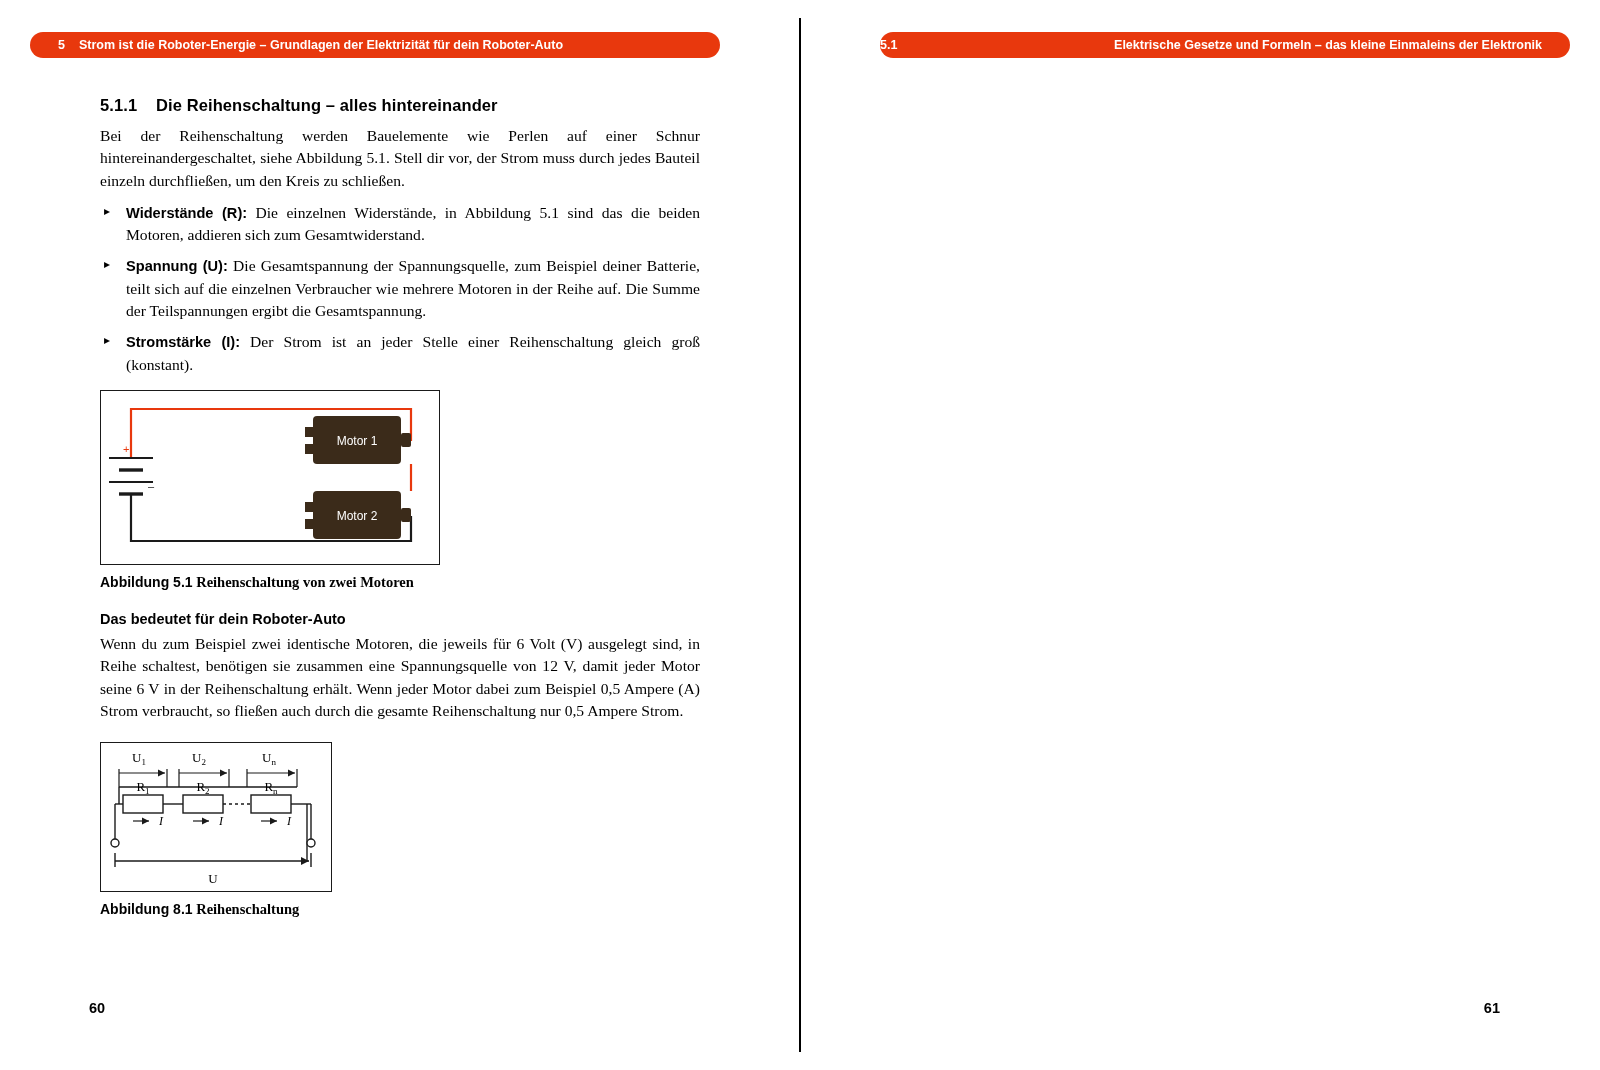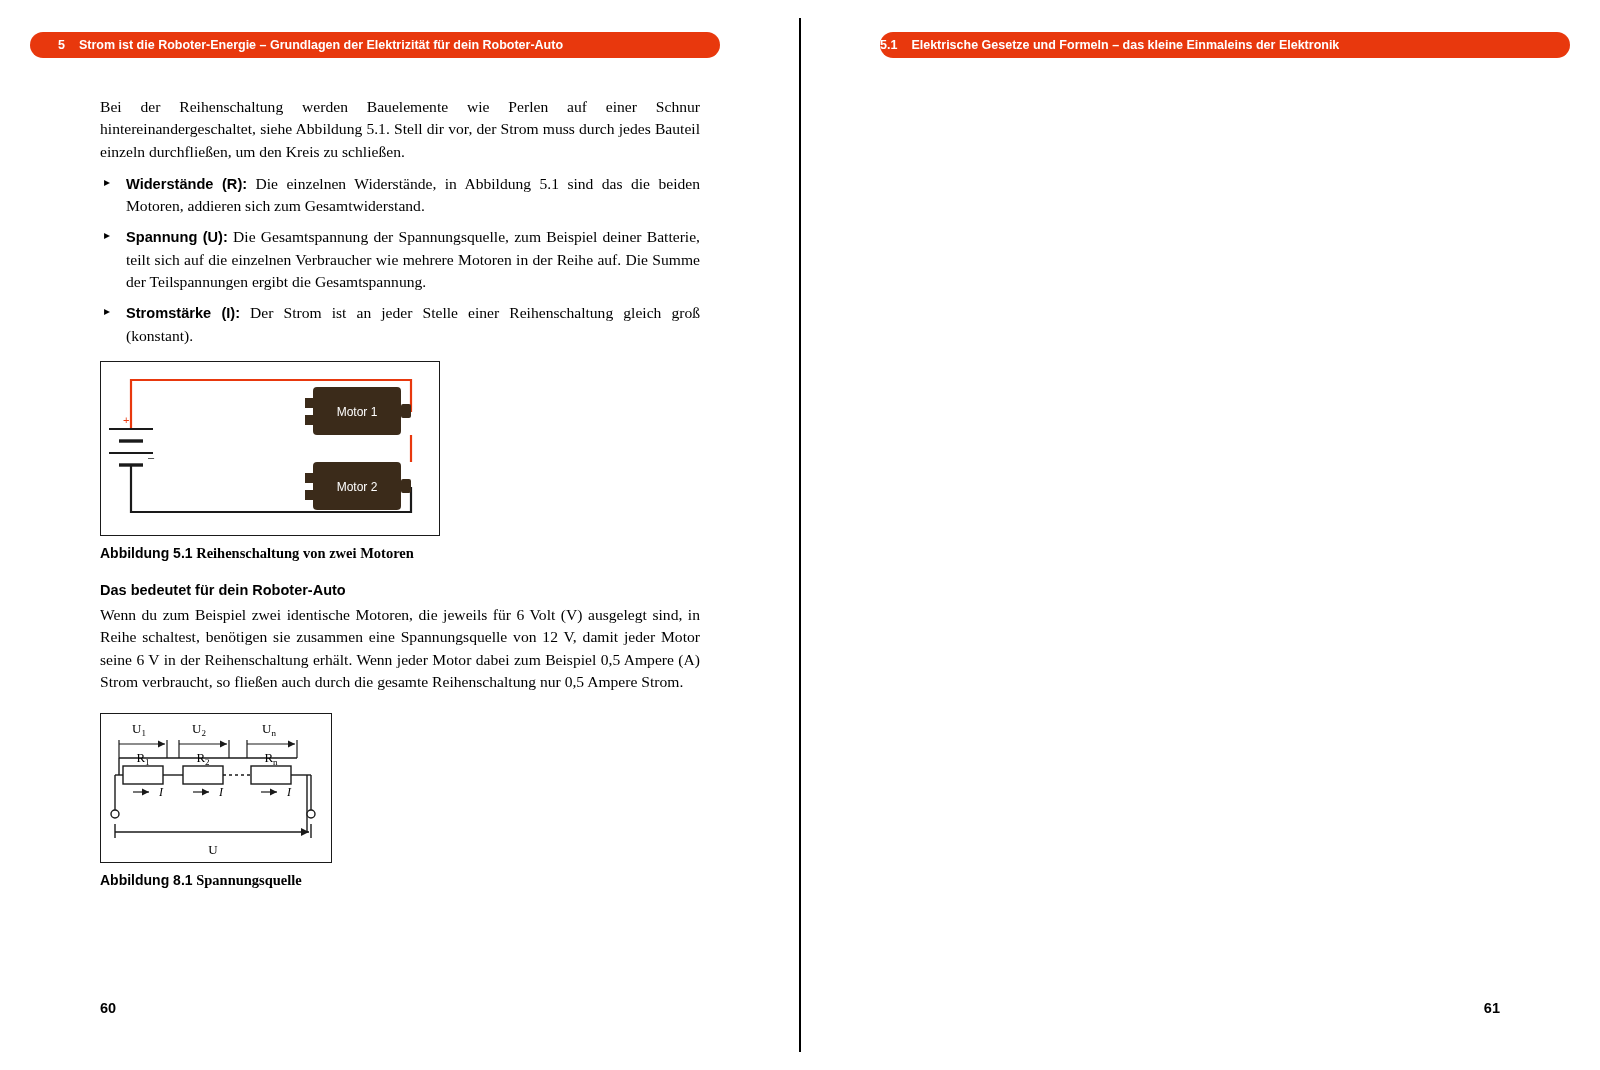--- a/index.html
+++ b/index.html
@@ -54,21 +54,21 @@
     box-sizing: border-box;
   }
   .runhead-left {
     left: 30px;
     width: 690px;
     padding-left: 28px;
   }
   .runhead-right {
     right: 30px;
     width: 690px;
-    justify-content: flex-start;
+    justify-content: space-between;
     padding-right: 28px;
   }
   .rh-num { margin-right: 14px; }
   .rh-title { font-weight: bold; }
 
   .content {
     position: absolute;
     top: 96px;
     box-sizing: border-box;
   }
@@ -142,41 +142,44 @@
   .fig1 { width: 340px; height: 175px; margin-top: 14px; position: relative; }
   .fig2 { width: 232px; height: 150px; margin-top: 20px; position: relative; }
 
   .pagenum {
     position: absolute;
     bottom: 54px;
     font-family: "Liberation Sans", sans-serif;
     font-size: 14.5px;
     font-weight: bold;
   }
-  .pagenum-left { left: 100px; }
+  .pagenum-left { left: 89px; }
   .pagenum-right { right: 100px; }
 
   svg { display: block; }
 </style>
 </head>
 <body>
 
 <div class="spread">
 
   <div class="gutter"></div>
 
   <div class="page page-left">
 
     <div class="runhead runhead-left">
       <span class="rh-num">5</span>
       <span class="rh-title">Strom ist die Roboter-Energie – Grundlagen der Elektrizität für dein Roboter-Auto</span>
     </div>
 
     <div class="content content-left">
 
+      <h3 class="sec">
+        <span class="num">5.1.1</span><span>Die Reihenschaltung – alles hintereinander</span>
+      </h3>
 
       <p class="body">Bei der Reihenschaltung werden Bauelemente wie Perlen auf einer Schnur hintereinandergeschaltet, siehe Abbildung 5.1. Stell dir vor, der Strom muss durch jedes Bauteil einzeln durchfließen, um den Kreis zu schließen.</p>
 
       <ul class="bullets">
         <li>
           <span class="marker">▸</span>
           <span class="lead">Widerstände (R):</span><span> Die einzelnen Widerstände, in Abbildung 5.1 sind das die beiden Motoren, addieren sich zum Gesamtwiderstand.</span>
         </li>
         <li>
           <span class="marker">▸</span>
@@ -279,21 +282,21 @@
           <line x1="18" y1="61" x2="14" y2="61" stroke="#1a1a1a" stroke-width="1.4"></line>
           <line x1="206" y1="61" x2="210" y2="61" stroke="#1a1a1a" stroke-width="1.4"></line>
 
           <line x1="14" y1="110" x2="14" y2="124" stroke="#1a1a1a" stroke-width="1.4"></line>
           <line x1="210" y1="110" x2="210" y2="124" stroke="#1a1a1a" stroke-width="1.4"></line>
           <line x1="14" y1="118" x2="208" y2="118" stroke="#1a1a1a" stroke-width="1.4" marker-end="url(#ar)"></line>
           <text x="112" y="140" text-anchor="middle" font-family="Liberation Serif, serif" font-size="13">U</text>
         </svg>
       </div>
       <p class="figcaption">
-        <b>Abbildung 8.1</b><span> Spannungsquelle</span>
+        <b>Abbildung 8.1</b><span> Reihenschaltung</span>
       </p>
     </div>
 
     <div class="pagenum pagenum-left">60</div>
   </div>
 
   <div class="page page-right">
 
     <div class="runhead runhead-right">
       <span class="rh-num">5.1</span>

